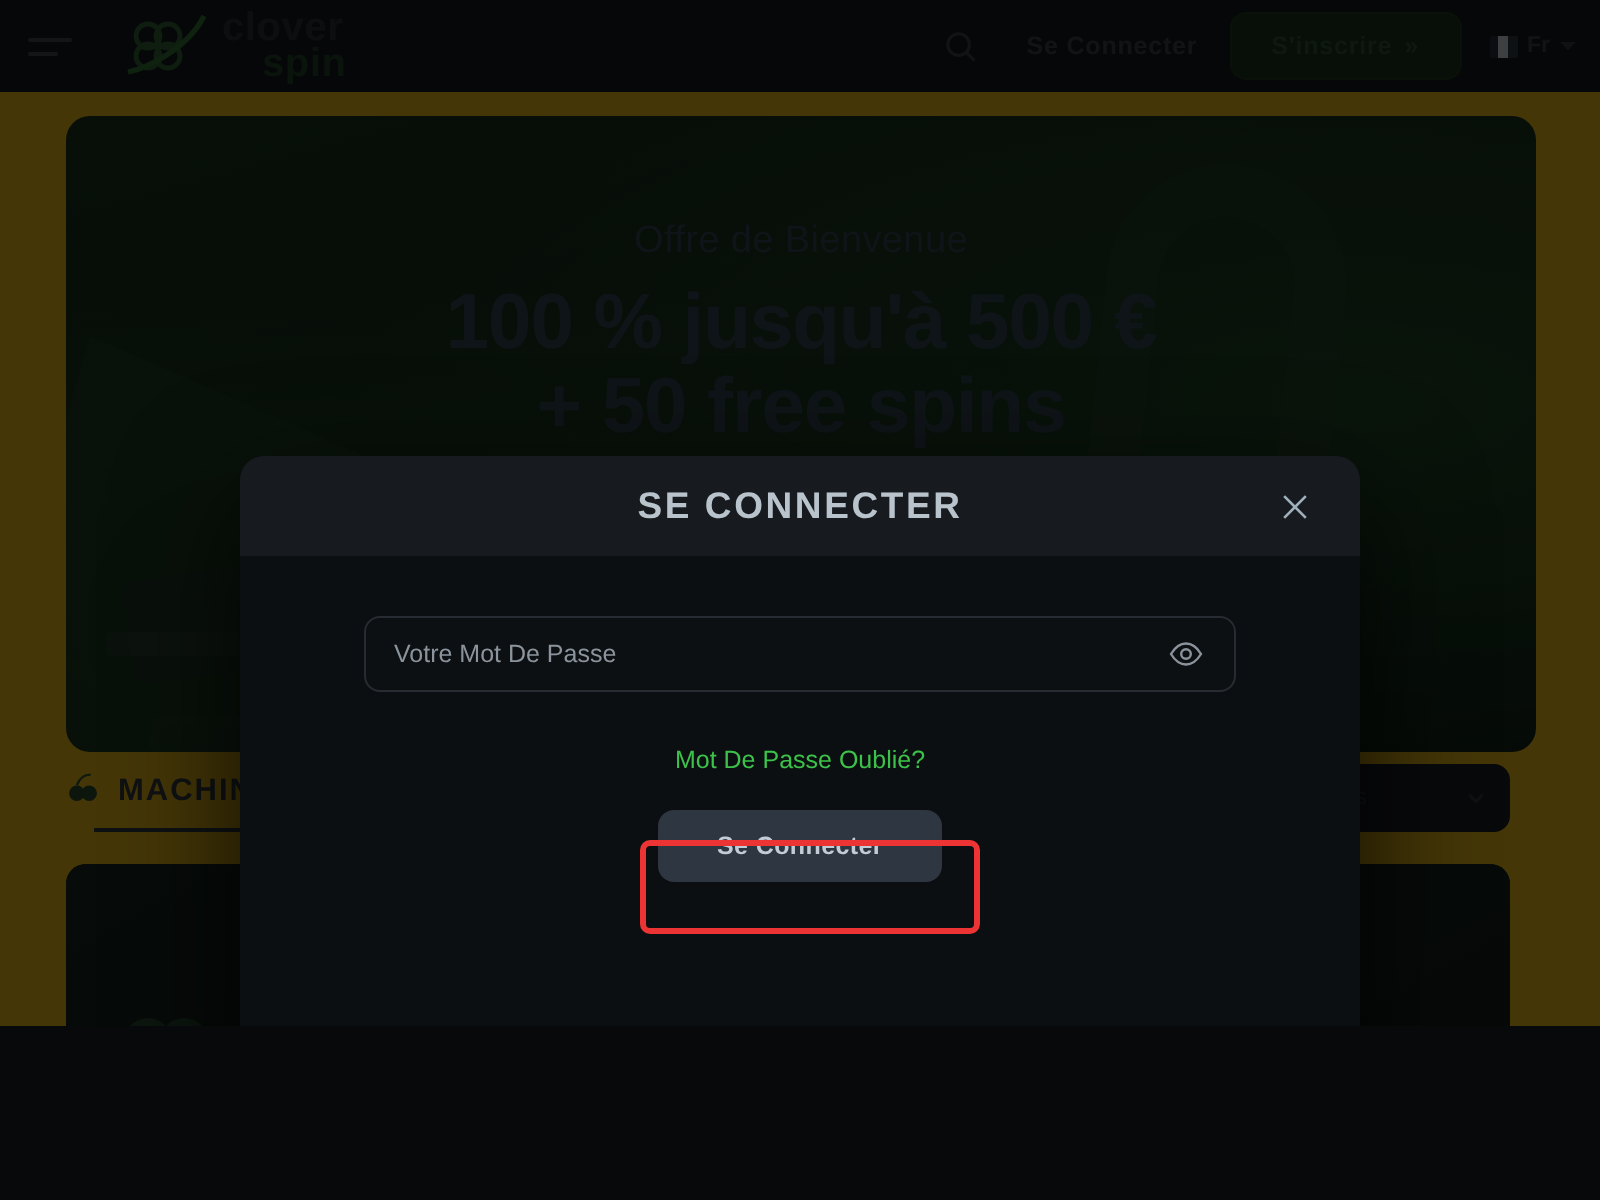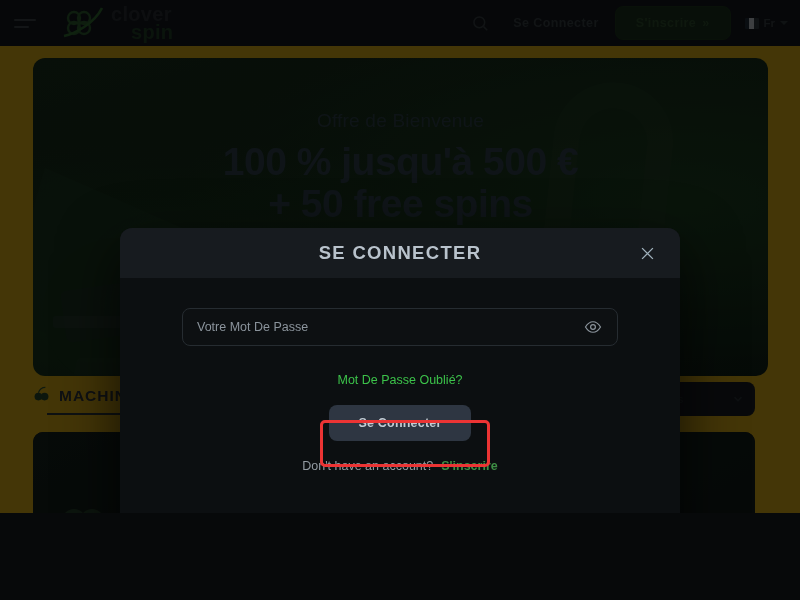--- a/index.html
+++ b/index.html
@@ -327,21 +327,18 @@
       </div>
 
       <div class="forgot-wrap">
         <span class="forgot">Mot De Passe Oublié?</span>
       </div>
 
       <div class="submit-wrap">
         <button class="submit">Se Connecter</button>
       </div>
 
-      <div class="foot">
-        <span>Don't have an account?</span><span class="link">S'inscrire</span>
-      </div>
     </div>
   </div>
 
   <div class="hl-box"></div>
 
 </div>
 
 </body></html>

